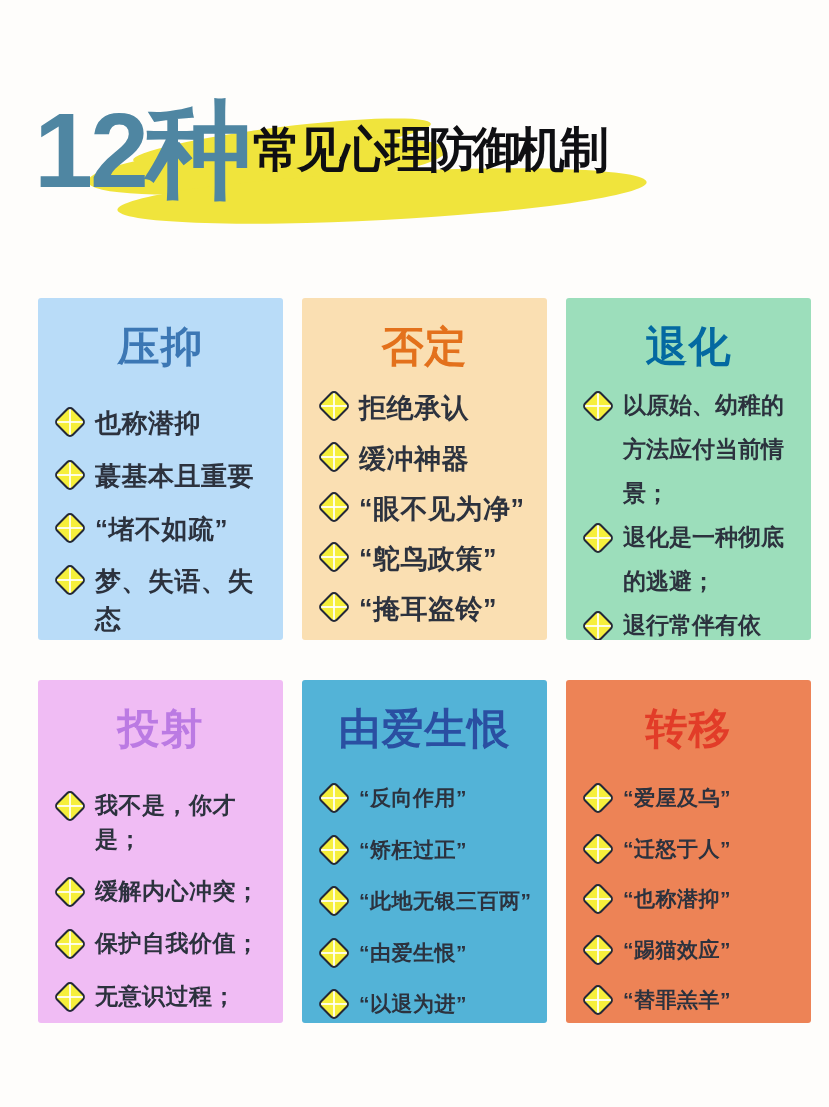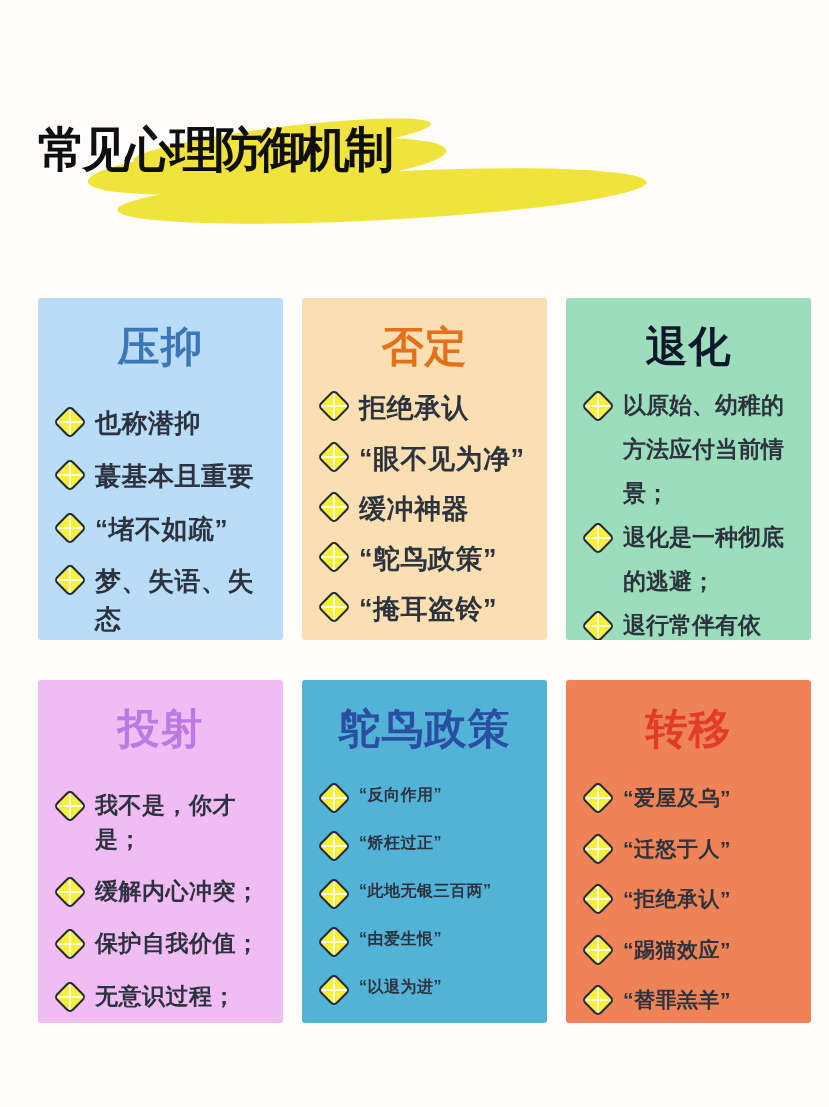--- a/index.html
+++ b/index.html
@@ -71,40 +71,41 @@
   .card-2 .card-list{margin-top:14px}
   .card-2 .item-text{font-size:23px;line-height:44px;letter-spacing:0;}
   .card-2 .card-item{margin-bottom:0}
   .card-2 .diamond{margin-top:11px}
 
   .card-3 .card-list{margin-top:38px}
   .card-3 .item-text{font-size:23px}
   .card-3 .card-item{margin-bottom:19px}
 
   .card-4 .card-list{margin-top:32px}
-  .card-4 .item-text{font-size:16px}
+  .card-4 .item-text{font-size:21px}
   .card-4 .card-item{margin-bottom:21px}
   .card-4 .diamond{margin-top:3px}
 
   .card-5 .card-list{margin-top:32px}
   .card-5 .item-text{font-size:21px}
   .card-5 .card-item{margin-bottom:20px}
   .card-5 .diamond{margin-top:3px}
 </style>
 </head>
 <body style="background: rgb(254, 253, 251);">
 
 <div class="page" style="background: rgb(254, 253, 251);">
 
   <header class="title-wrap">
     <svg class="hl-svg" width="620" height="120" viewBox="0 0 620 120" aria-hidden="true">
       <ellipse cx="200" cy="38" rx="150" ry="15" transform="rotate(-7 200 38)" fill="#f0e43c"></ellipse>
       <ellipse cx="185" cy="62" rx="180" ry="24" transform="rotate(-5 185 62)" fill="#f0e43c"></ellipse>
       <ellipse cx="300" cy="92" rx="265" ry="24" transform="rotate(-3 300 92)" fill="#f0e43c"></ellipse>
     </svg>
+    <span class="t-num" style="color: rgb(79, 134, 162);">12种</span>
     <span class="t-rest" style="color: rgb(15, 15, 18);">常见心理防御机制</span>
   </header>
 
   <main class="grid">
   <section class="card card-0" style="background: rgb(185, 220, 248);">
     <h2 class="card-title" style="color: rgb(60, 119, 180);">压抑</h2>
     <ul class="card-list">
   <li class="card-item">
     <span class="diamond"></span>
     <span class="item-text">也称潜抑</span>
@@ -130,42 +131,42 @@
   <section class="card card-1" style="background: rgb(250, 223, 178);">
     <h2 class="card-title" style="color: rgb(227, 113, 28);">否定</h2>
     <ul class="card-list">
   <li class="card-item">
     <span class="diamond"></span>
     <span class="item-text">拒绝承认</span>
   </li>
 
   <li class="card-item">
     <span class="diamond"></span>
+    <span class="item-text">缓冲神器</span>
+  </li>
+
+  <li class="card-item">
+    <span class="diamond"></span>
     <span class="item-text">“眼不见为净”</span>
   </li>
 
   <li class="card-item">
     <span class="diamond"></span>
-    <span class="item-text">缓冲神器</span>
-  </li>
-
-  <li class="card-item">
-    <span class="diamond"></span>
     <span class="item-text">“鸵鸟政策”</span>
   </li>
 
   <li class="card-item">
     <span class="diamond"></span>
     <span class="item-text">“掩耳盗铃”</span>
   </li>
 </ul>
   </section>
 
   <section class="card card-2" style="background: rgb(156, 222, 187);">
-    <h2 class="card-title" style="color: #0f172a;">退化</h2>
+    <h2 class="card-title" style="color: #0369a1;">退化</h2>
     <ul class="card-list">
   <li class="card-item">
     <span class="diamond"></span>
     <span class="item-text">以原始、幼稚的方法应付当前情景；</span>
   </li>
 
   <li class="card-item">
     <span class="diamond"></span>
     <span class="item-text">退化是一种彻底的逃避；</span>
   </li>
@@ -196,21 +197,21 @@
   </li>
 
   <li class="card-item">
     <span class="diamond"></span>
     <span class="item-text">无意识过程；</span>
   </li>
 </ul>
   </section>
 
   <section class="card card-4" style="background: rgb(83, 179, 215);">
-    <h2 class="card-title" style="color: rgb(42, 79, 162);">鸵鸟政策</h2>
+    <h2 class="card-title" style="color: rgb(42, 79, 162);">由爱生恨</h2>
     <ul class="card-list">
   <li class="card-item">
     <span class="diamond"></span>
     <span class="item-text">“反向作用”</span>
   </li>
 
   <li class="card-item">
     <span class="diamond"></span>
     <span class="item-text">“矫枉过正”</span>
   </li>
@@ -240,21 +241,21 @@
     <span class="item-text">“爱屋及乌”</span>
   </li>
 
   <li class="card-item">
     <span class="diamond"></span>
     <span class="item-text">“迁怒于人”</span>
   </li>
 
   <li class="card-item">
     <span class="diamond"></span>
-    <span class="item-text">“拒绝承认”</span>
+    <span class="item-text">“也称潜抑”</span>
   </li>
 
   <li class="card-item">
     <span class="diamond"></span>
     <span class="item-text">“踢猫效应”</span>
   </li>
 
   <li class="card-item">
     <span class="diamond"></span>
     <span class="item-text">“替罪羔羊”</span>

